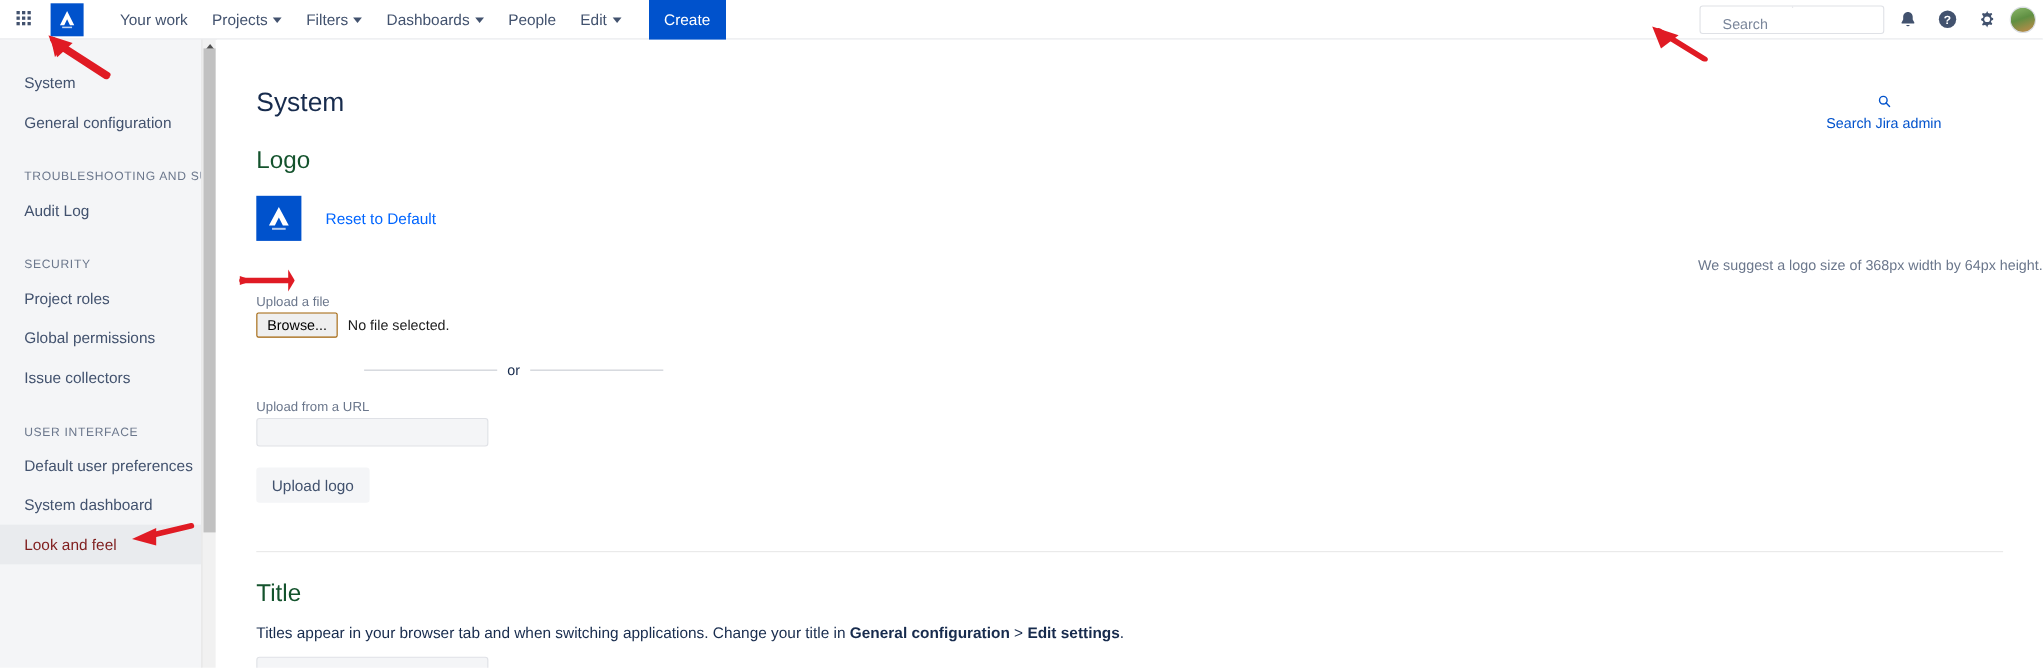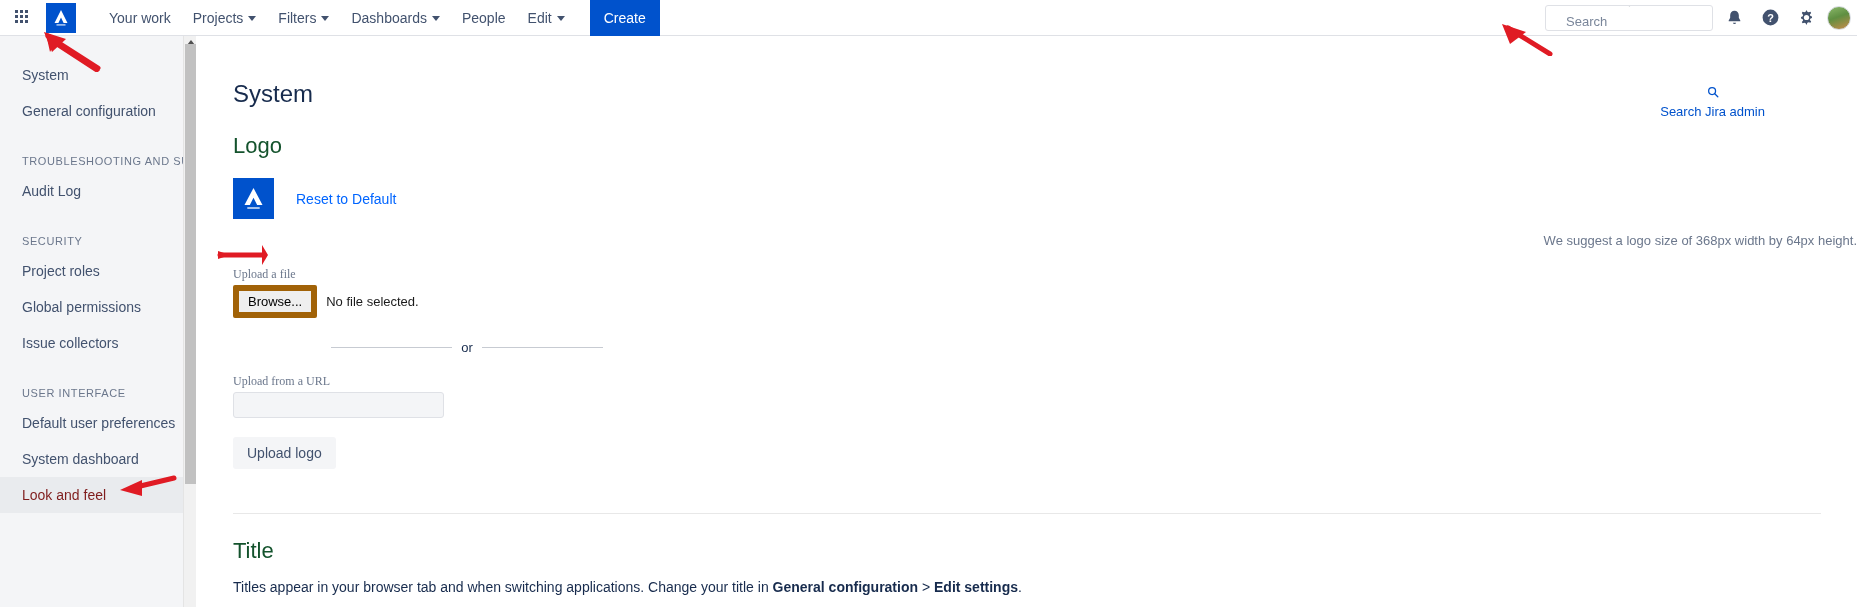--- a/index.html
+++ b/index.html
@@ -136,24 +136,24 @@
   h2.section-title { font-size: 22px; font-weight: 400; color: #14532d; margin: 24px 0 0 0; line-height: 1.2; }
 
   .logo-row { display: flex; align-items: center; gap: 22px; margin-top: 19px; }
   .logo-tile {
     width: 41px; height: 41px; background: #0052cc;
     display: flex; align-items: center; justify-content: center;
   }
   .reset-link { font-size: 14px; color: #0065ff; cursor: pointer; }
   .hint { font-size: 13px; color: #6b778c; margin-top: 14px; text-align: right; }
 
-  .field-label { font-size: 12px; color: #6b778c; margin-top: 19px; margin-bottom: 3px; font-family: Liberation Serif, serif; }
+  .field-label { font-size: 12px; color: #6b778c; margin-top: 19px; margin-bottom: 3px; }
   .file-row { display: flex; align-items: center; gap: 9px; }
   .browse-btn {
-    background: #efefef; border: 6px solid #a16207; border-radius: 2px;
+    background: #efefef; border: 1px solid #a16207; border-radius: 2px;
     font-size: 13px; color: #000; padding: 2px 9px; cursor: pointer;
     font-family: "Liberation Sans", sans-serif; line-height: 17px;
   }
   .file-status { font-size: 13px; color: #1b1b1b; }
 
   .or-divider {
     display: flex; align-items: center; width: 272px;
     margin: 22px 0 0 98px; gap: 9px;
   }
   .or-divider .line { flex: 1; height: 1px; background: #c7cbd2; }

